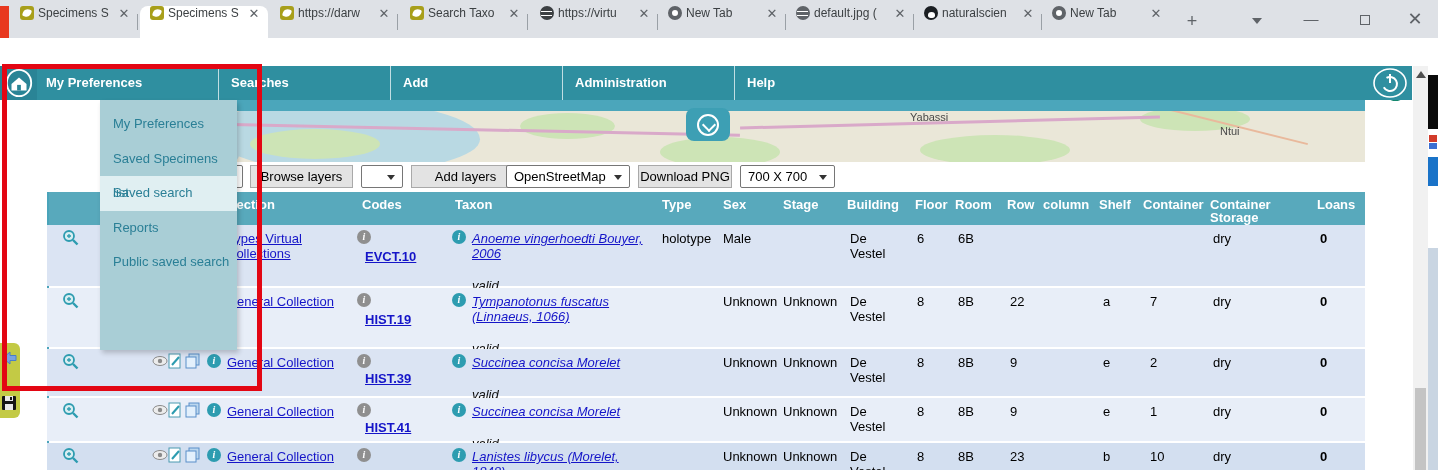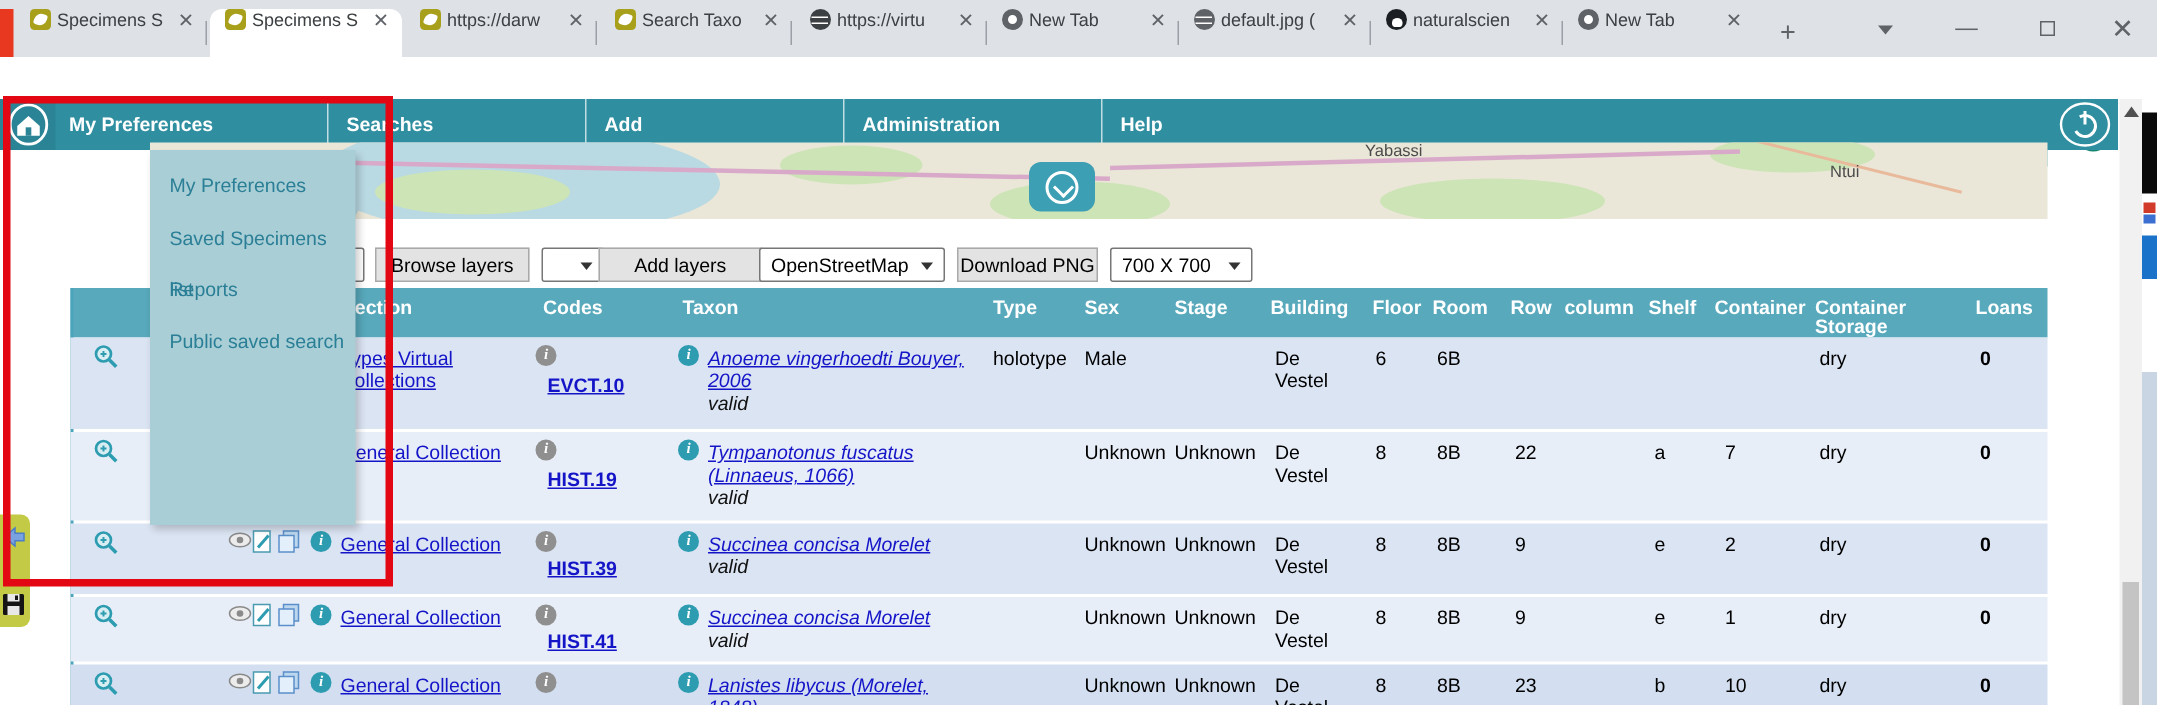--- a/index.html
+++ b/index.html
@@ -38,21 +38,21 @@
 
   
   .appnav{position:absolute;left:0;top:66px;width:1412px;height:34px;background:#2f8fa0;}
   .homebtn{position:absolute;left:0;top:0;width:37px;height:34px;background:#2a8496;display:flex;align-items:center;justify-content:center;}
   .menuitem{position:absolute;top:0;height:34px;color:#fff;font-size:13px;font-weight:bold;line-height:34px;padding-left:12px;border-left:1px solid rgba(255,255,255,.7);}
   .menuitem.first{border-left:none;}
   .powerbtn{position:absolute;left:1368px;top:1px;width:44px;height:32px;display:flex;align-items:center;justify-content:center;}
 
   
   .substrip{position:absolute;left:100px;top:100px;width:1265px;height:11px;background:#4ba6bb;}
-  .map{position:absolute;left:100px;top:95px;width:1265px;height:51px;background:#eae7d8;overflow:hidden;padding-left:40px;}
+  .map{position:absolute;left:100px;top:111px;width:1265px;height:51px;background:#eae7d8;overflow:hidden;padding-left:40px;}
   .water{position:absolute;background:#b9d9e3;}
   .green{position:absolute;background:#cde4b6;border-radius:50%;}
   .pinkline{position:absolute;border-top:3px solid #d9a9c9;}
   .roadline{position:absolute;border-top:2px solid #e9b99c;}
   .maplabel{position:absolute;font-size:11px;color:#4a4a4a;}
   .attrib{position:absolute;left:1186px;top:134px;height:17px;background:rgba(255,255,255,.85);font-size:12px;color:#202020;padding:1px 5px;z-index:3;}
   .attrib a{color:#1559c9;text-decoration:underline;}
   .mapchev{position:absolute;left:686px;top:108px;width:44px;height:33px;background:#3d9fb4;border-radius:8px;z-index:3;display:flex;align-items:center;justify-content:center;}
   .mapchev .circ{width:22px;height:22px;border:2px solid #fff;border-radius:50%;position:relative;}
   .mapchev .circ::after{content:"";position:absolute;left:5px;top:4px;width:8px;height:8px;border-right:2.5px solid #fff;border-bottom:2.5px solid #fff;transform:rotate(45deg);}
@@ -70,21 +70,21 @@
   .trow{position:absolute;left:47px;width:1318px;}
   .cell{position:absolute;top:6px;font-size:13px;color:#000;}
   .info{position:absolute;top:5px;width:14px;height:14px;border-radius:50%;color:#fff;font-size:10px;font-weight:bold;font-style:italic;text-align:center;line-height:14px;font-family:"Liberation Serif",serif;}
   .info.teal{background:#2d9cb0;}
   .info.gray{background:#8f8f8f;}
   .ic{position:absolute;top:4px;width:17px;height:17px;}
   a.cl{position:absolute;top:6px;width:122px;font-size:13px;color:#1515c8;text-decoration:underline;line-height:15px;}
   a.code{position:absolute;font-size:13px;font-weight:bold;color:#1515c8;text-decoration:underline;}
   .tx{position:absolute;top:6px;width:192px;font-size:13px;line-height:15px;}
   .tx a{font-style:italic;color:#1515c8;text-decoration:underline;}
-  .tx .valid{font-style:italic;color:#111;}
+  .tx .valid{font-style:italic;color:#111;margin-top:17px;}
   .loans{font-weight:bold;}
 
   
   .dropdown{position:absolute;left:100px;top:100px;width:137px;height:250px;background:#a9ced6;box-shadow:2px 3px 5px rgba(0,0,0,.2);z-index:5;padding-top:7px;}
   .ddi{height:34.5px;line-height:34.5px;padding-left:13px;font-size:13px;color:#2a7f96;}
   .ddi.active{background:#e0eff2;}
 
   
   .redrect{position:absolute;left:2px;top:64px;width:260px;height:327px;border:5px solid #e30613;z-index:9;}
   .ytab{position:absolute;left:0;top:343px;width:20px;height:75px;background:#c3ca45;border-radius:0 6px 6px 0;z-index:4;}
@@ -237,21 +237,21 @@
       <span class="circ"></span>
     </div>
 
   <div class="ctl sel" style="left:155px;width:88px">
       <span class="tri"></span>
     </div>
   <div class="ctl btn" style="left:250px;width:103px">Browse layers</div>
   <div class="ctl sel" style="left:361px;width:42px">
       <span class="tri"></span>
     </div>
-  <div class="ctl btn" style="left:399px;width:109px">Add layers</div>
+  <div class="ctl btn" style="left:411px;width:109px">Add layers</div>
   <div class="ctl sel" style="left:506px;width:124px"><span>OpenStreetMap</span><span class="tri"></span></div>
   <div class="ctl btn" style="left:638px;width:94px">Download PNG</div>
   <div class="ctl sel" style="left:740px;width:95px"><span>700 X 700</span><span class="tri"></span></div>
 
   <div class="thead">
     <span class="th" style="left:165px">Collection</span>
     <span class="th" style="left:315px">Codes</span>
     <span class="th" style="left:408px">Taxon</span>
     <span class="th" style="left:615px">Type</span>
     <span class="th" style="left:676px">Sex</span>
@@ -454,20 +454,21 @@
     <span class="cell" style="left:1000px"></span>
     <span class="cell" style="left:1056px">b</span>
     <span class="cell" style="left:1103px">10</span>
     <span class="cell" style="left:1166px">dry</span>
     <span class="cell loans" style="left:1273px">0</span>
   </div>
 
   <div class="dropdown">
     <div class="ddi">My Preferences</div>
     <div class="ddi">Saved Specimens list</div>
+    <div class="ddi active">Saved search</div>
     <div class="ddi">Reports</div>
     <div class="ddi">Public saved search</div>
   </div>
 
   <div class="ytab">
     <svg style="position:absolute;left:2px;top:8px" width="15" height="14" viewBox="0 0 15 14">
         <path d="M1 7l7-6v3.5h6v5H8V13z" fill="#7aa2e0" stroke="#4a7ec9"></path>
       </svg>
     <svg style="position:absolute;left:1px;top:52px" width="16" height="16" viewBox="0 0 16 16">
         <rect x="1" y="1" width="14" height="14" rx="1" fill="#151515"></rect>

